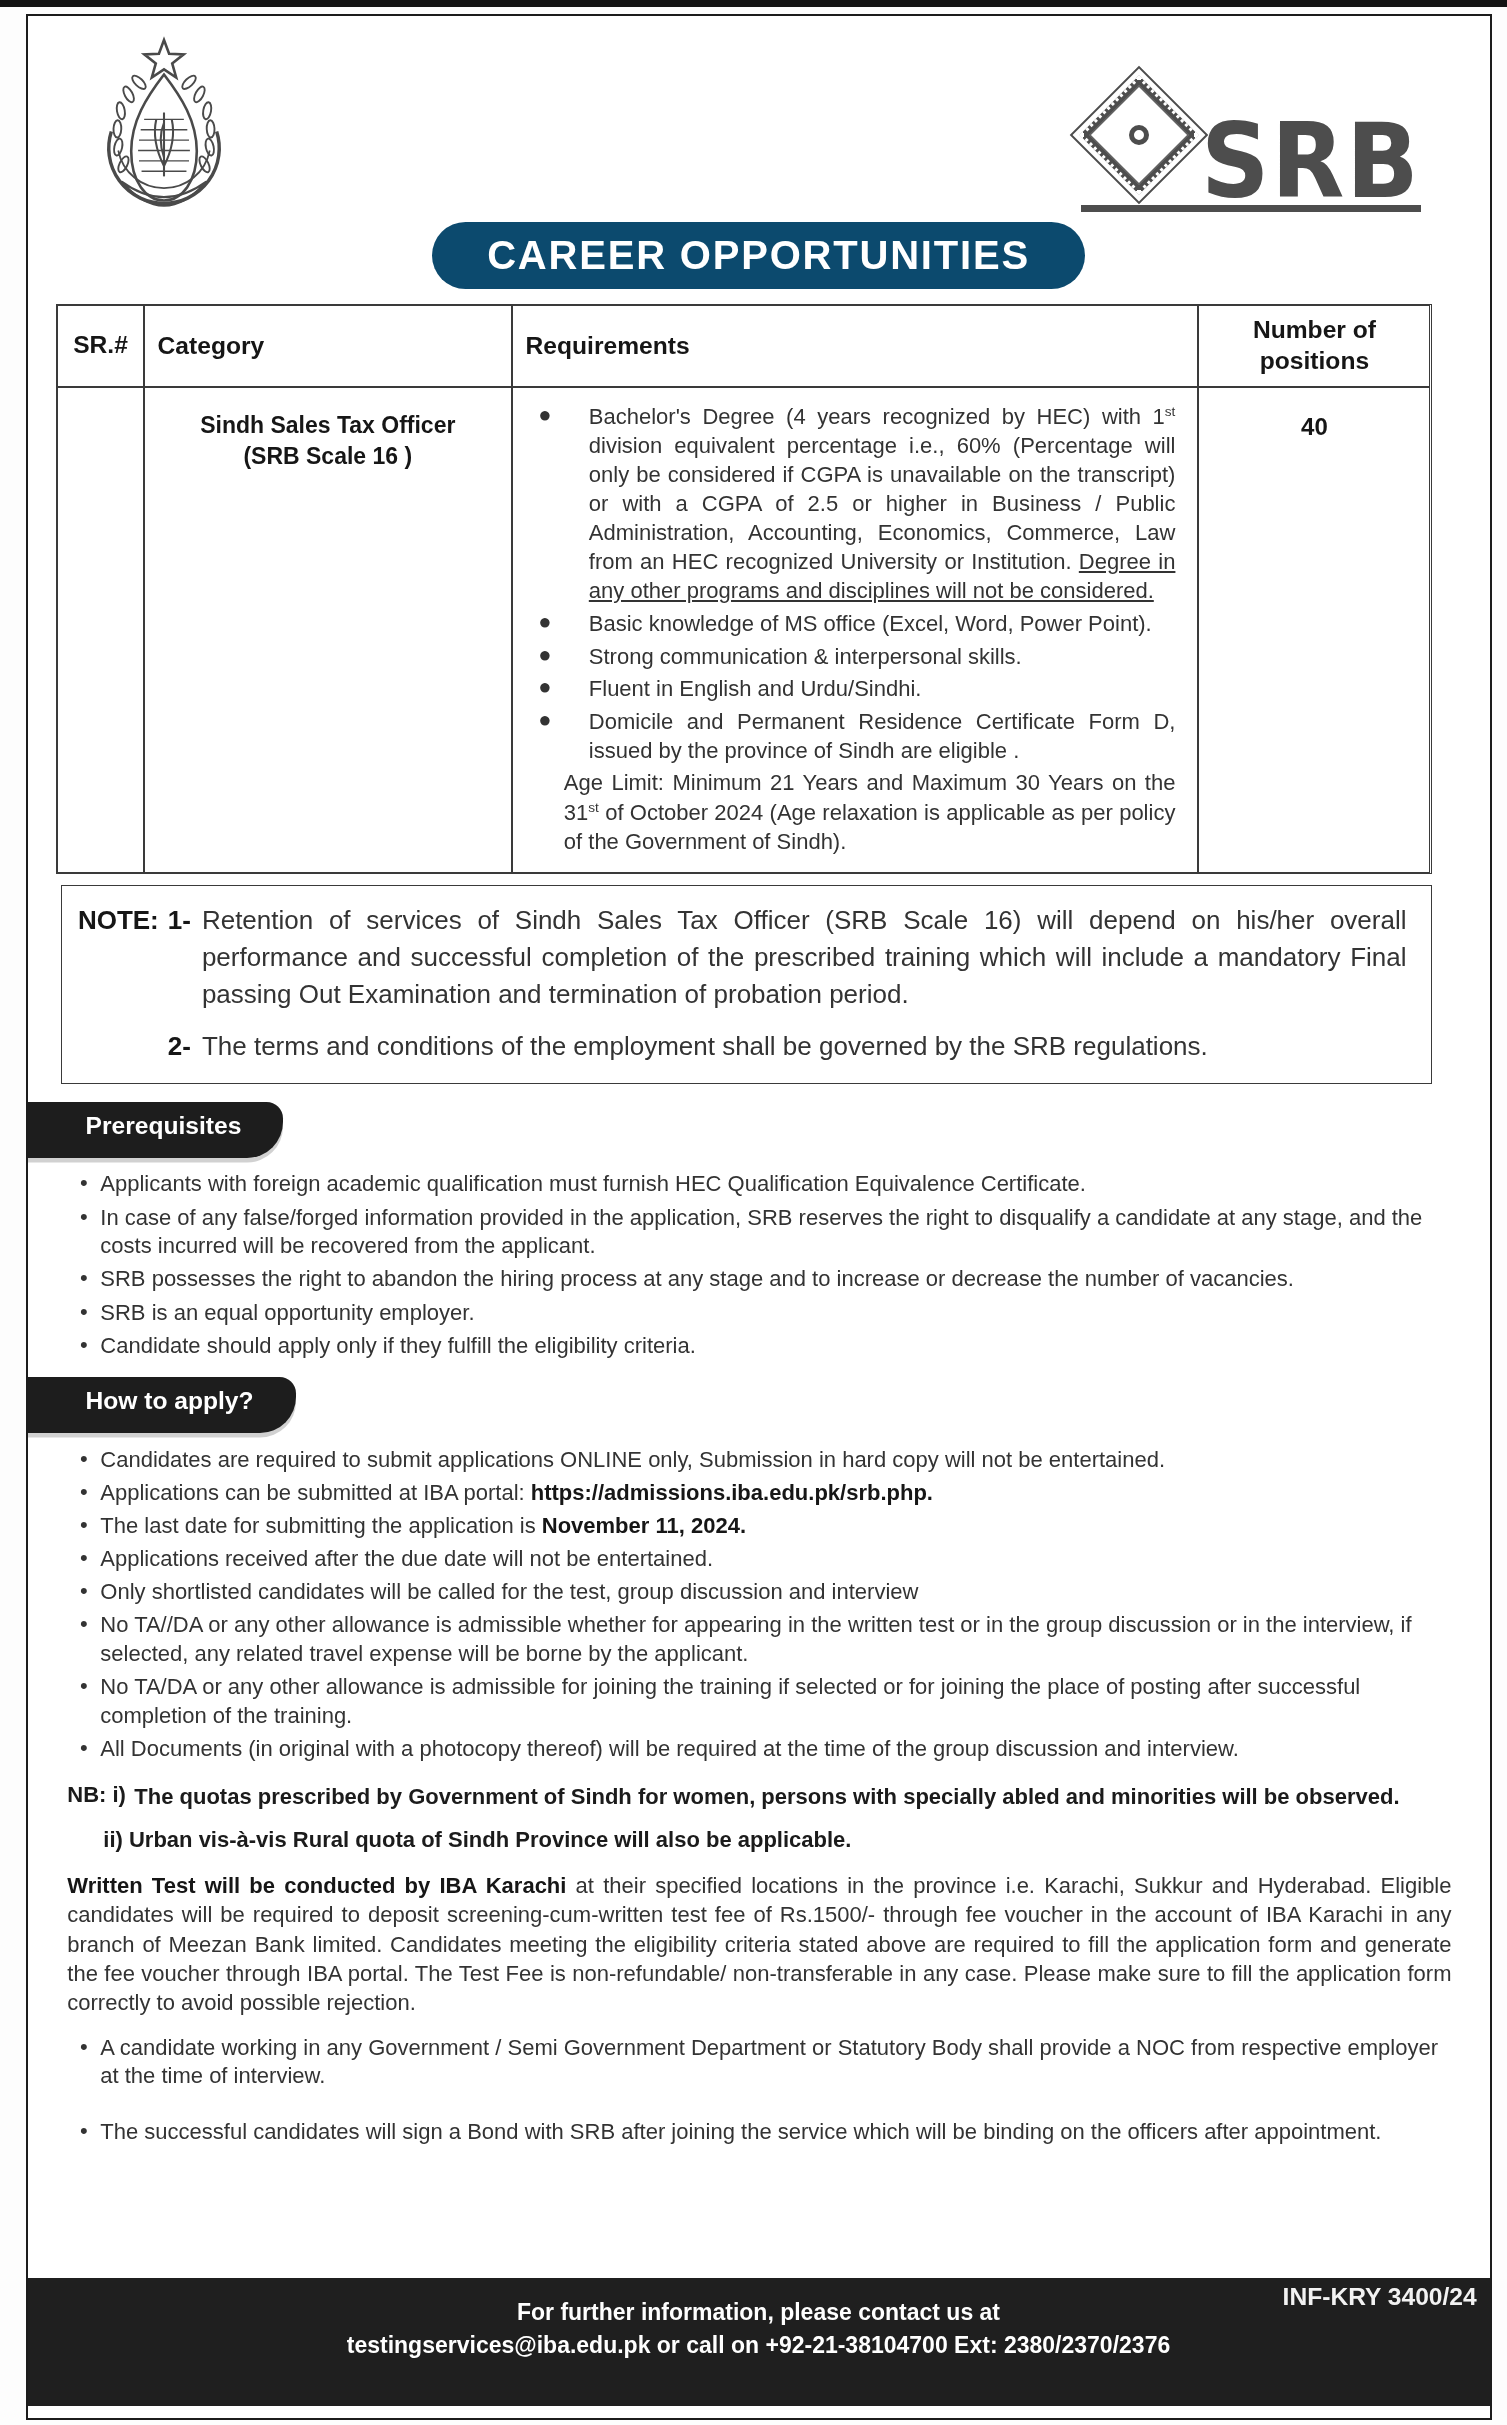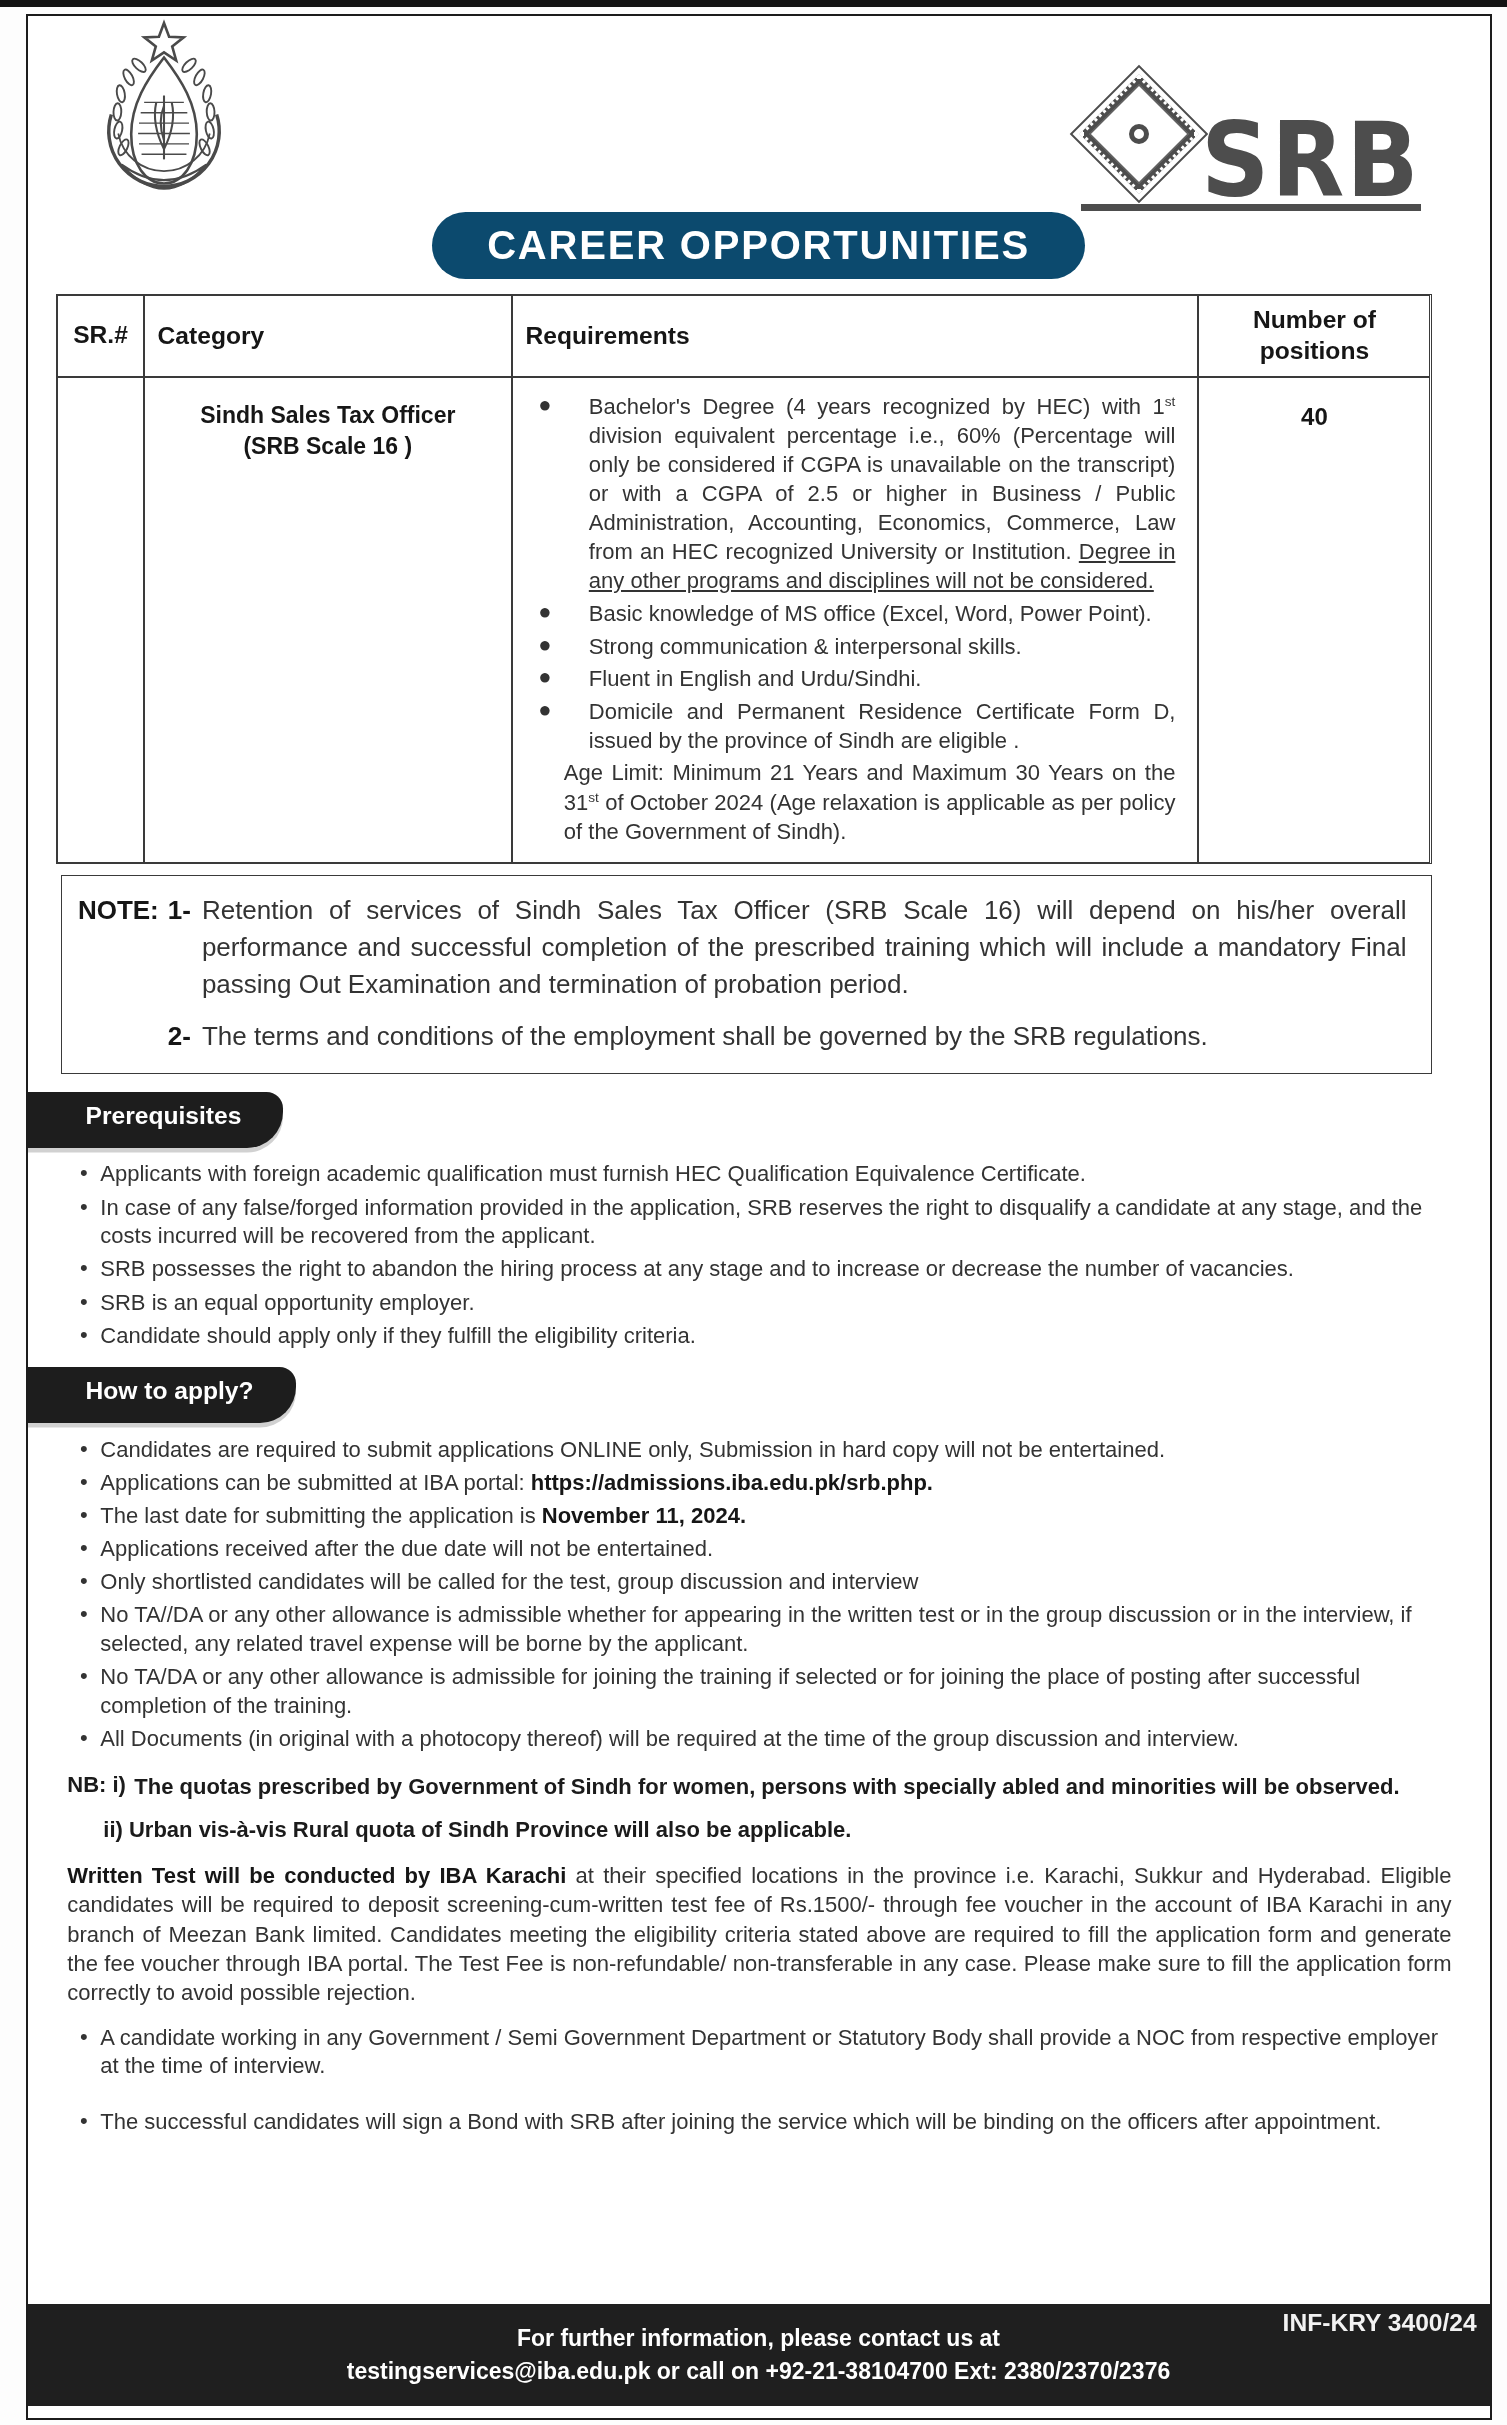--- a/index.html
+++ b/index.html
@@ -3,22 +3,22 @@
 <meta charset="utf-8">
 <style>
   * { margin:0; padding:0; box-sizing:border-box; }
   html,body { width:1507px; height:2426px; background:#fdfdfd; overflow:hidden;
               font-family:"Liberation Sans", sans-serif; color:#333; }
   .top-strip { position:absolute; top:0; left:0; width:1507px; height:7.3px; background:#141414; }
   .page { position:absolute; top:13.7px; left:25.5px; right:15.5px; bottom:4.6px;
           border:2.7px solid #1c1c1c; background:#fff; padding:0 27px; }
 
   
-  .header-row { display:flex; justify-content:space-between; align-items:flex-end;
-                height:171px; padding:27px 18px 0 27px;margin-top:24px; }
+  .header-row { display:flex; justify-content:space-between; align-items:center;
+                height:205px; padding:27px 18px 0 27px; }
   .emblem svg { display:block; }
   .srb-logo { display:flex; align-items:flex-end; margin-top:35px; margin-right:24px;
               position:relative; padding-bottom:11px; }
   .srb-underline { position:absolute; left:-9px; right:0; bottom:0; height:6.4px; background:#4d4d4d; }
   .diamond-outer { width:98px; height:98px; transform:rotate(45deg); border:2.7px solid #4d4d4d;
                    padding:4.6px; background:#fff; margin:0 12.8px 16.4px 0; }
   .diamond-band { width:100%; height:100%; background:#4d4d4d; border:3.6px dotted #fff; padding:4.6px; }
   .diamond-inner { width:100%; height:100%; background:#fff; border:1.8px solid #4d4d4d;
                    display:flex; align-items:center; justify-content:center; }
   .diamond-core { width:20px; height:20px; border:5.5px solid #4d4d4d; border-radius:50%; }
@@ -78,21 +78,21 @@
   .nb-row2 { margin:16.4px 0 0 36px; }
   .nb .btext { line-height:1.32; }
 
   
   .written { margin:18px 11px 0 12.8px; font-size:22px; line-height:1.33; text-align:justify; }
 
   .final-list { margin-top:16.4px; }
   .final-list .bitem + .bitem { margin-top:27px; }
 
   
-  .footer-bar { position:absolute; left:0; right:0; bottom:12.8px; height:102px; background:#1f1f1f;
+  .footer-bar { position:absolute; left:0; right:0; bottom:12.8px; height:128px; background:#1f1f1f;
                 color:#fff; text-align:center; padding-top:18px; }
   .footer-line { font-size:23px; font-weight:bold; line-height:1.45; }
   .footer-ref { position:absolute; top:5.5px; right:12.8px; font-size:24.6px; font-weight:bold; color:#f2f2f2; }
 </style>
 </head>
 <body>
 
 <div class="top-strip"></div>
 
 <div class="page">

